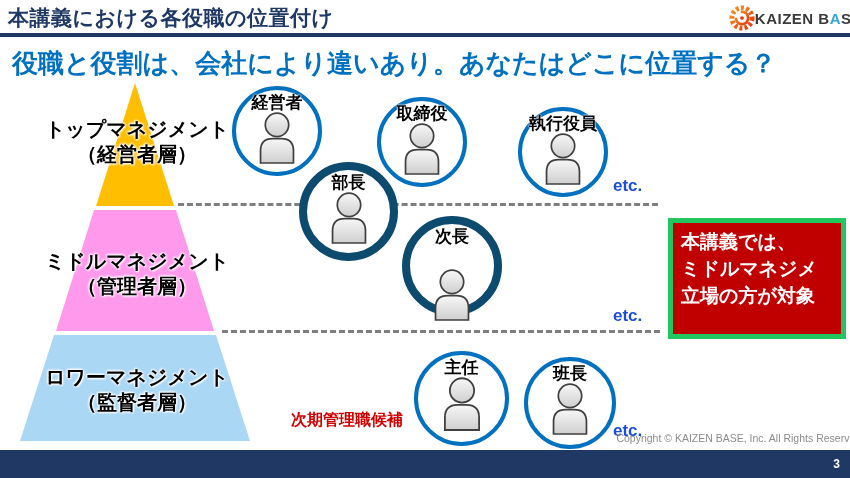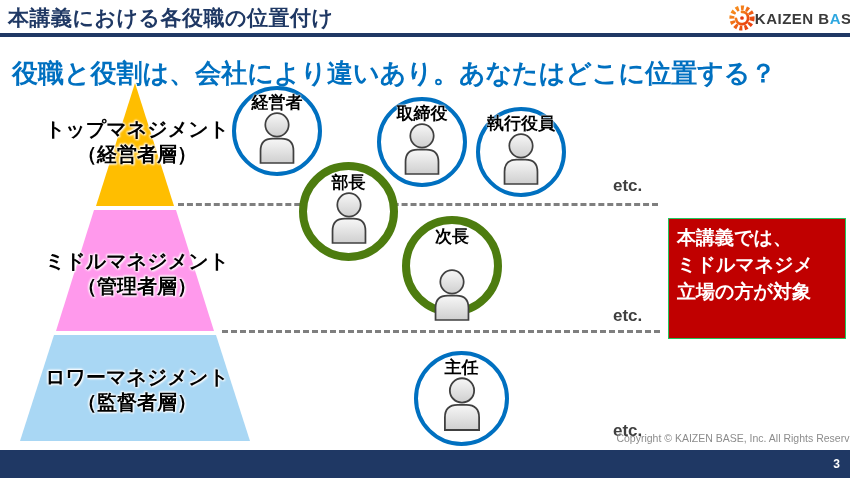--- a/index.html
+++ b/index.html
@@ -7,44 +7,44 @@
          font-family:"Liberation Sans","DejaVu Sans",sans-serif;padding-left:20px;}
   
   .page-title{position:absolute;left:8px;top:4px;font-size:21px;font-weight:bold;
               color:#1F3864;letter-spacing:.5px;white-space:nowrap;}
   .header-rule{position:absolute;left:0;top:33px;width:850px;height:4px;background:#1F3864;}
   .logo{position:absolute;right:8px;top:5px;display:flex;align-items:center;}
   .logo-text{font-size:15px;font-weight:bold;color:#3A3A3A;letter-spacing:.5px;white-space:nowrap;}
   .logo-text .accent{color:#2EA7E0;}
   
   .subtitle{position:absolute;left:12px;top:46px;width:826px;font-size:26px;font-weight:bold;
-            color:#0070C0;white-space:nowrap;margin-top:10px;}
+            color:#0070C0;white-space:nowrap;}
   
   .pyramid-svg{position:absolute;left:0;top:80px;}
   .pyr-label{position:absolute;left:-3px;width:280px;text-align:center;font-weight:bold;
              color:#000;font-size:20px;line-height:25px;
              text-shadow:0 0 3px #fff,0 0 3px #fff,1px 1px 2px #fff,-1px -1px 2px #fff;}
   .pyr-label span{display:block;}
   
   .dash{position:absolute;border-top:3px dashed #7F7F7F;}
   
   .role{position:absolute;border-radius:50%;background:#fff;box-sizing:border-box;
         display:flex;flex-direction:column;align-items:center;}
   .role.blue{border:4px solid #0070C0;}
-  .role.red{border:8px solid #4d7c0f;}
+  .role.red{border:8px solid #0c4a6e;}
   .role-label{font-weight:bold;font-size:17px;color:#000;margin-top:1px;white-space:nowrap;
               text-shadow:0 0 2px #fff,0 0 2px #fff;z-index:2;}
   .person{margin-top:-4px;flex:0 0 auto;}
   
-  .etc{position:absolute;font-size:17px;font-weight:600;color:#404040;}
+  .etc{position:absolute;font-size:17px;font-weight:600;color:#1d4ed8;}
   .candidate{position:absolute;left:291px;top:410px;font-size:16px;font-weight:bold;color:#D00000;
              white-space:nowrap;}
   
   .callout{position:absolute;left:668px;top:218px;width:178px;height:121px;background:#C00000;
-           border:1px solid #22c55e;box-sizing:border-box;color:#fff;font-weight:bold;
+           border:5px solid #22c55e;box-sizing:border-box;color:#fff;font-weight:bold;
            font-size:19px;line-height:27px;padding:5px 0 0 8px;}
   .callout span{display:block;white-space:nowrap;}
   
   .copyright{position:absolute;right:6px;top:432px;font-size:10.5px;color:#8C8C8C;white-space:nowrap;margin-left:28px;}
   .footer-bar{position:absolute;left:0;top:450px;width:850px;height:28px;background:#1F3864;}
   .page-number{position:absolute;right:10px;top:7px;color:#fff;font-size:12px;font-weight:bold;}
 </style>
 </head>
 <body>
 
@@ -109,21 +109,21 @@
     <svg class="person" width="52" height="54" viewBox="0 0 60 62">
         <use href="#person-shape"></use>
       </svg>
   </div>
   <div class="role blue" style="left:377px;top:97px;width:90px;height:90px;">
     <div class="role-label">取締役</div>
     <svg class="person" width="52" height="54" viewBox="0 0 60 62">
         <use href="#person-shape"></use>
       </svg>
   </div>
-  <div class="role blue" style="left:476px;top:107px;width:90px;height:90px;">
+  <div class="role blue" style="left:518px;top:107px;width:90px;height:90px;">
     <div class="role-label">執行役員</div>
     <svg class="person" width="52" height="54" viewBox="0 0 60 62">
         <use href="#person-shape"></use>
       </svg>
   </div>
 
   <div class="role red" style="left:299px;top:162px;width:99px;height:99px;">
     <div class="role-label">部長</div>
     <svg class="person" width="52" height="54" viewBox="0 0 60 62">
         <use href="#person-shape"></use>
@@ -135,25 +135,32 @@
         <use href="#person-shape"></use>
       </svg>
   </div>
 
   <div class="role blue" style="left:414px;top:351px;width:95px;height:95px;">
     <div class="role-label">主任</div>
     <svg class="person" width="54" height="56" viewBox="0 0 60 62">
         <use href="#person-shape"></use>
       </svg>
   </div>
+  <div class="role blue" style="left:524px;top:357px;width:92px;height:92px;">
+    <div class="role-label">班長</div>
+    <svg class="person" width="52" height="54" viewBox="0 0 60 62">
+        <use href="#person-shape"></use>
+      </svg>
+  </div>
 
   <div class="etc" style="left:613px;top:176px;">etc.</div>
   <div class="etc" style="left:613px;top:306px;">etc.</div>
   <div class="etc" style="left:613px;top:421px;">etc.</div>
 
+  <div class="candidate">次期管理職候補</div>
 
   <div class="callout">
     <span>本講義では、</span>
     <span>ミドルマネジメ</span>
     <span>立場の方が対象</span>
   </div>
 
   <div class="copyright">Copyright ©  KAIZEN BASE, Inc.  All Rights Reserved.</div>
   <div class="footer-bar">
     <div class="page-number">3</div>

